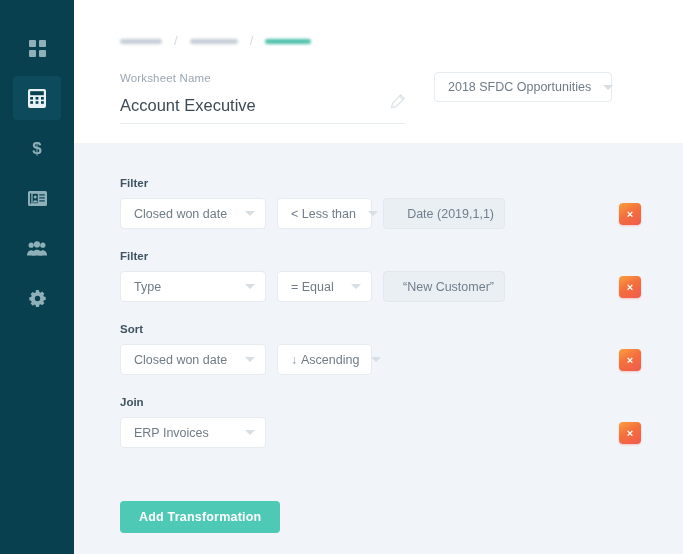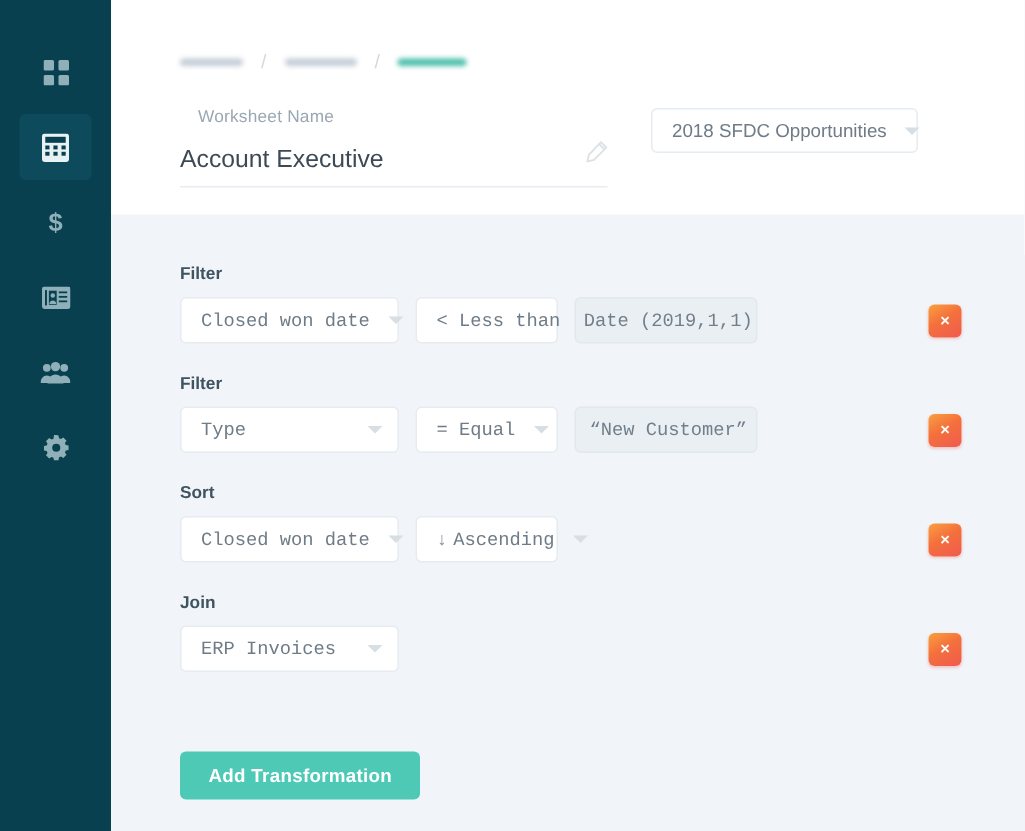--- a/index.html
+++ b/index.html
@@ -57,21 +57,21 @@
     transform: translateY(-1px);
   }
 
   .field-row { display: flex; margin-top: 24px; }
   .field-block { position: relative; }
   .field-block.left { width: 285px; }
   .field-block.right { margin-left: 29px; width: 205px; }
 
   .field-label {
     font-size: 11.5px; color: #9aa7b2; letter-spacing: .15px;
-    margin-bottom: 10px; display: block; margin-left: 12px;
+    margin-bottom: 10px; display: block;
   }
   .name-wrap {
     display: flex; align-items: flex-end;
     border-bottom: 1px solid #e7ecf1;
     padding-bottom: 8px;
     gap: 40px;
   }
   .name-value {
     font-size: 16.5px; color: #3d4a55; flex: 1 1 auto;
     outline: none;
@@ -98,27 +98,27 @@
   
   .body { padding: 34px 0 0 46px; }
 
   .group { margin-bottom: 21px; position: relative; }
   .group-label {
     font-size: 11.5px; font-weight: bold; color: #3f5360;
     margin-bottom: 9px; display: block;
   }
   .controls { display: flex; align-items: center; }
 
-  .ctl { margin-right: 11px; font-family: Liberation Mono, monospace; }
+  .ctl { margin-right: 11px; }
   .ctl .select-box { height: 31px; }
   .w-col { width: 146px; justify-content: space-between; }
   .w-op  { width: 95px;  justify-content: space-between; }
   .w-op-sort { width: 95px; justify-content: flex-start; }
   .w-val {
-    width: 122px; justify-content: center;
+    width: 122px; justify-content: flex-end;
     background: #eaeff4; border-color: #e2e8ee;
   }
   .w-val .sv { color: #717f8b; }
   .w-join { width: 146px; justify-content: space-between; }
   .w-via  { width: 146px; justify-content: space-between; }
   .w-with { width: 152px; justify-content: flex-start; }
 
   .arrow-asc { color: #8a969f; font-size: 12px; margin-right: 4px; }
 
   .del-btn {

